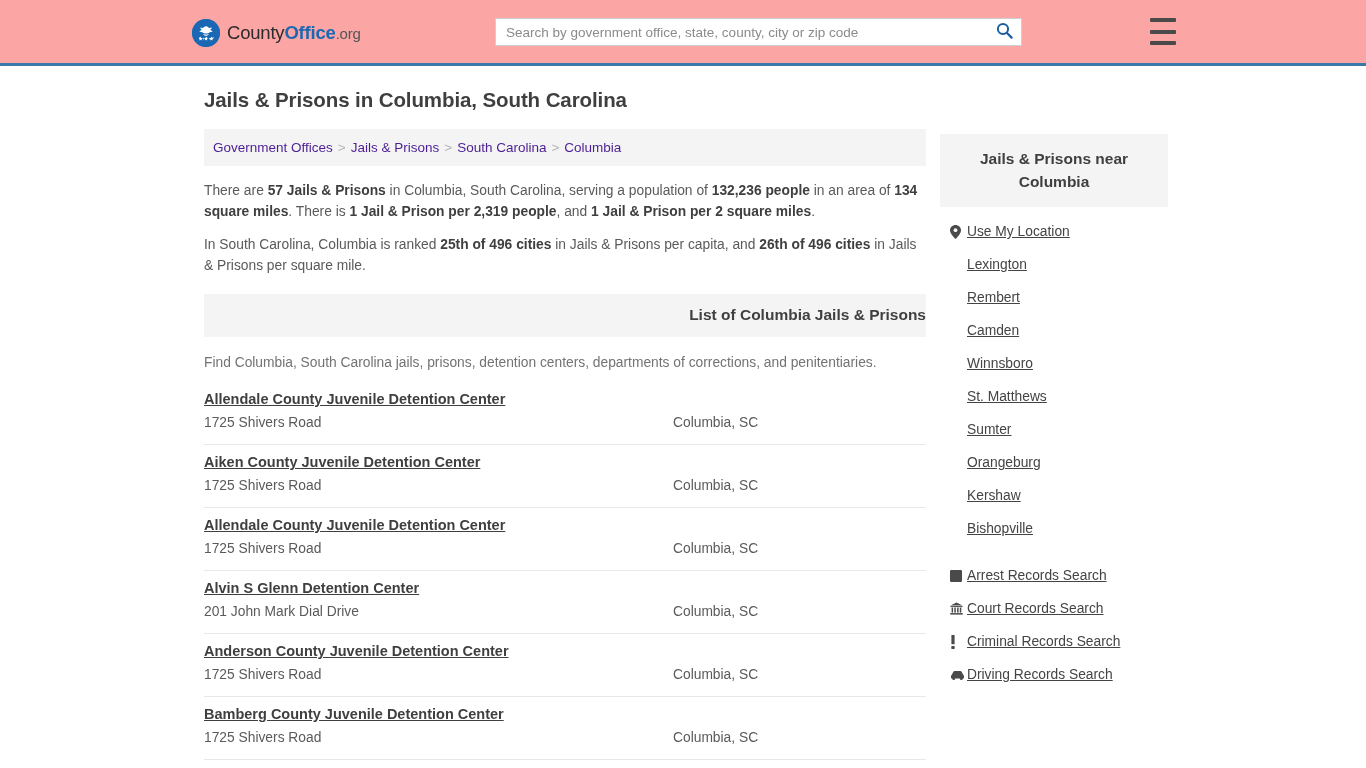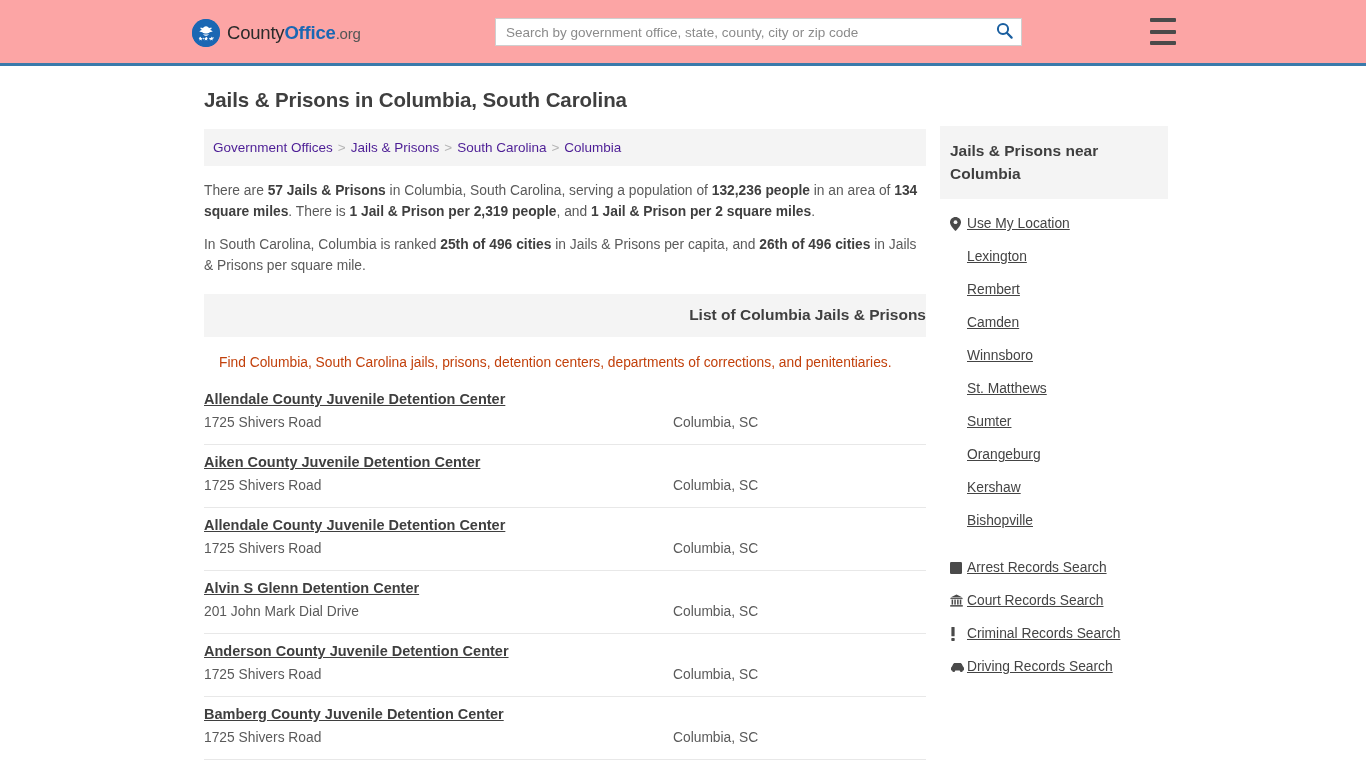--- a/index.html
+++ b/index.html
@@ -98,22 +98,23 @@
     position: relative;
     width: 1366px;
   }
   .content {
     position: absolute;
     left: 204px; top: 22px;
     width: 722px;
   }
   .sidebar {
     position: absolute;
-    left: 940px; top: 60px;
+    left: 940px; top: 68px;
     width: 228px;
+    text-align: center;
   }
 
   h1.page-title {
     margin: 0 0 17px 0;
     font-size: 20.5px;
     font-weight: bold;
     color: #3f3f3f;
     letter-spacing: -.1px;
   }
 
@@ -143,23 +144,22 @@
     background: #f4f4f4;
     margin-top: 18px;
     padding: 12px 0 13px 0;
     font-size: 15.5px;
     font-weight: bold;
     color: #3f3f3f;
     text-align: right;
   }
   .section-desc {
     font-size: 13.8px;
-    color: #c2410c;
+    color: #737373;
     padding: 18px 0 12px 0;
-    margin-left: 15px;
   }
 
   .listing {
     border-top: 0;
   }
   .listing-row {
     border-bottom: 1px solid #e8e8e8;
     padding: 8px 0 14px 0;
     position: relative;
   }

